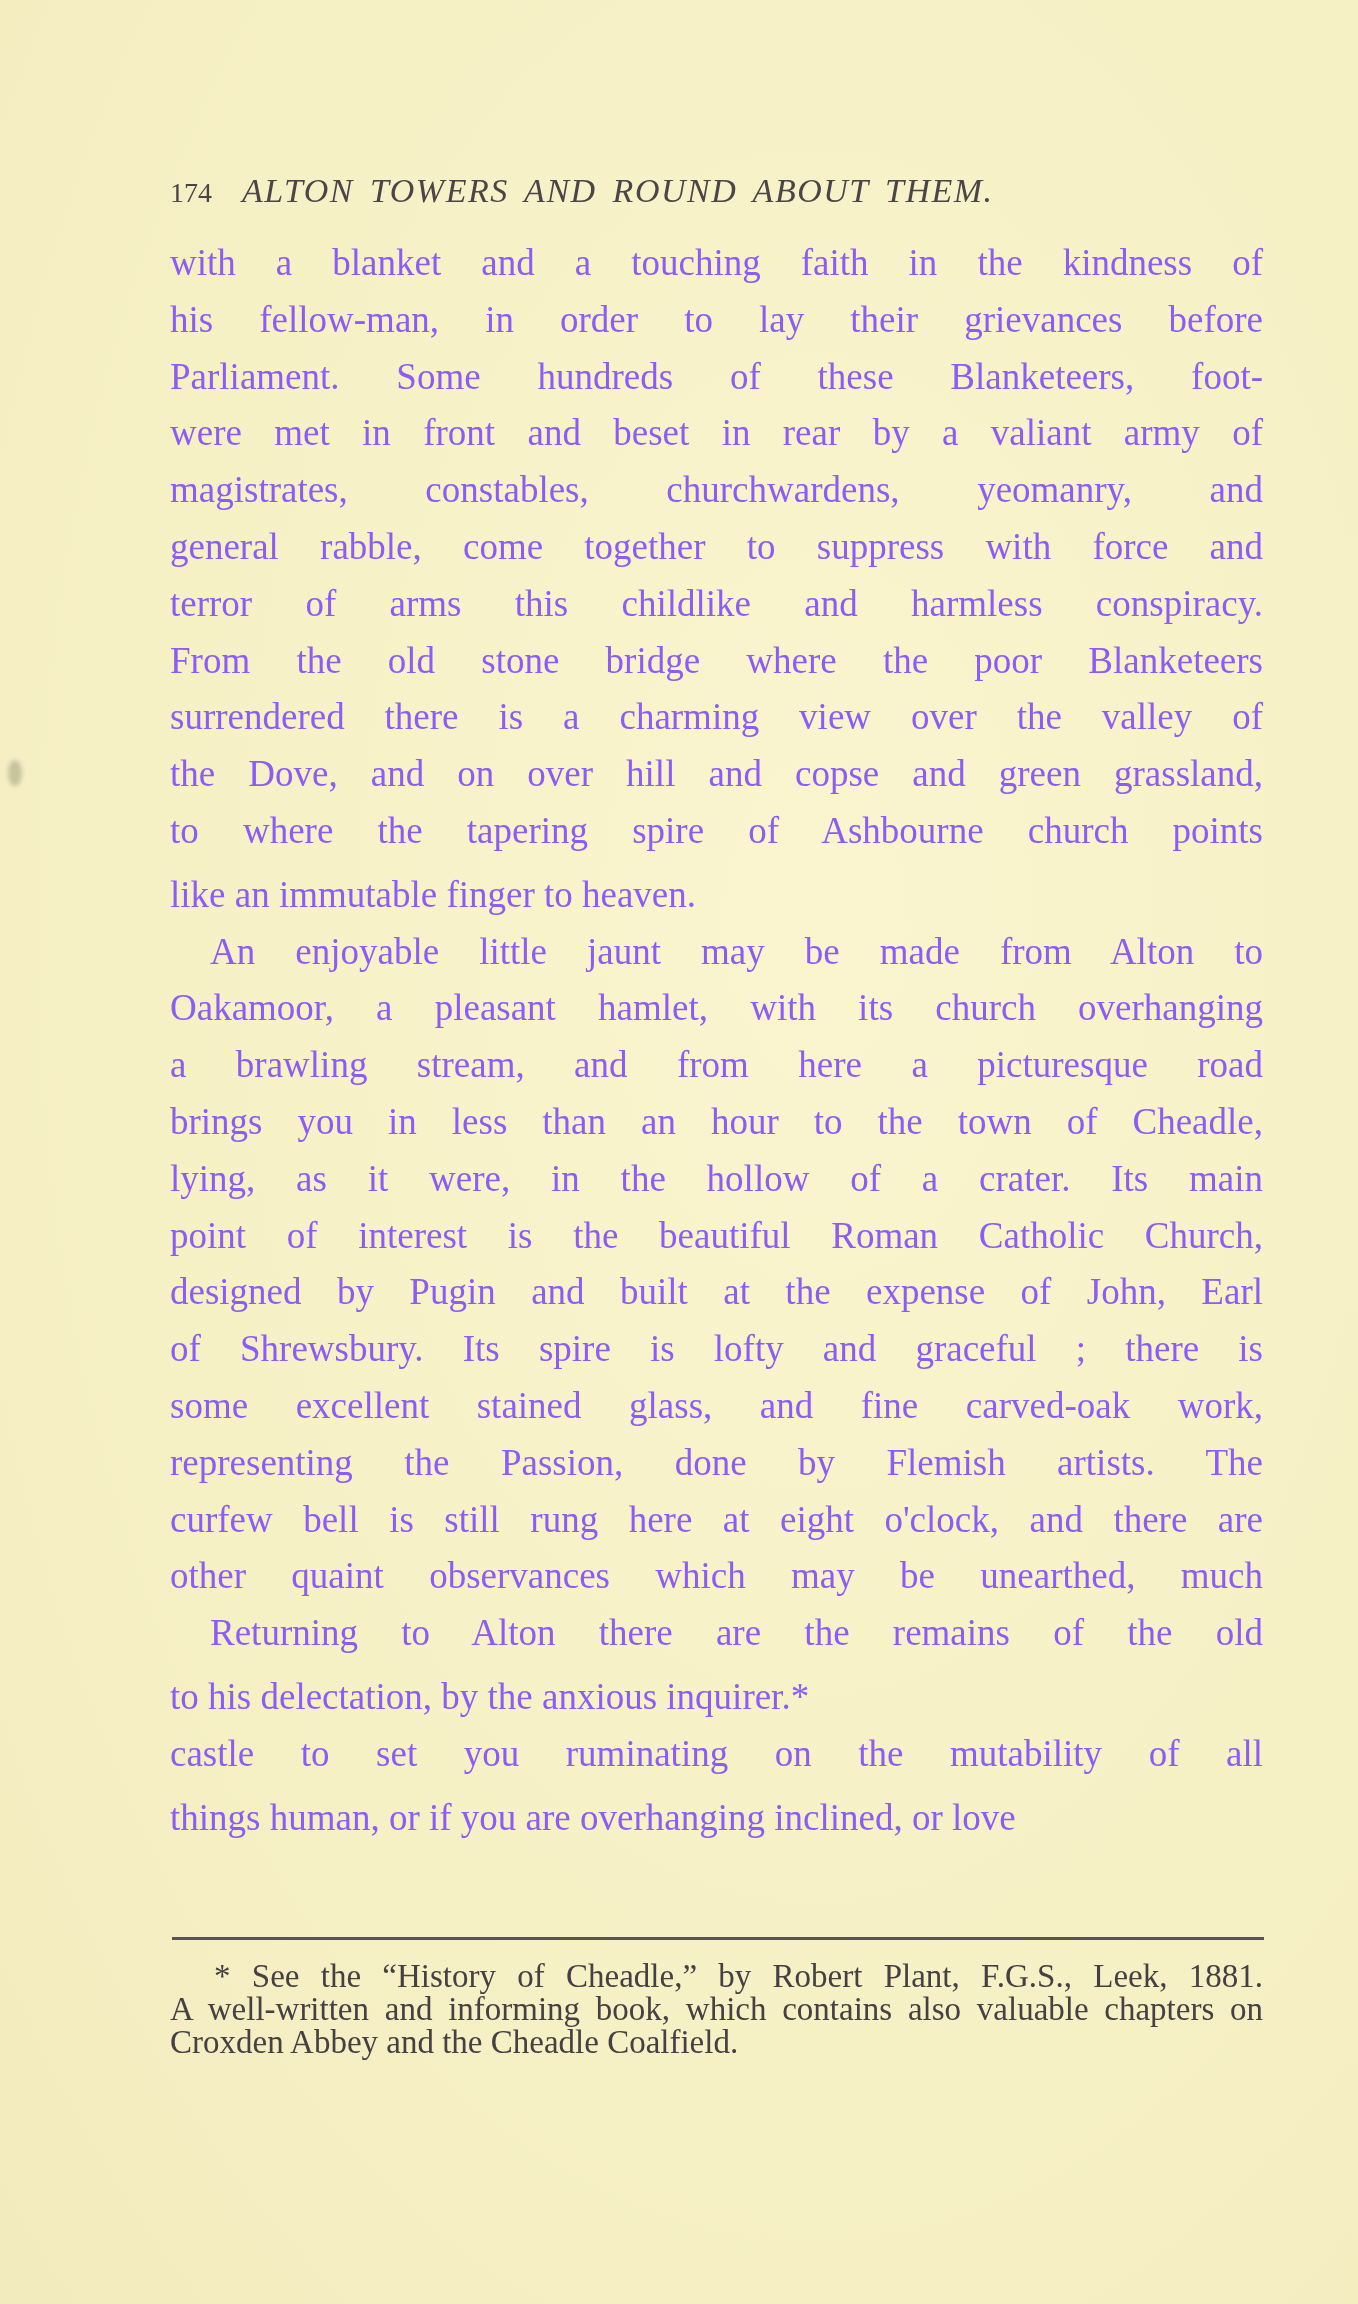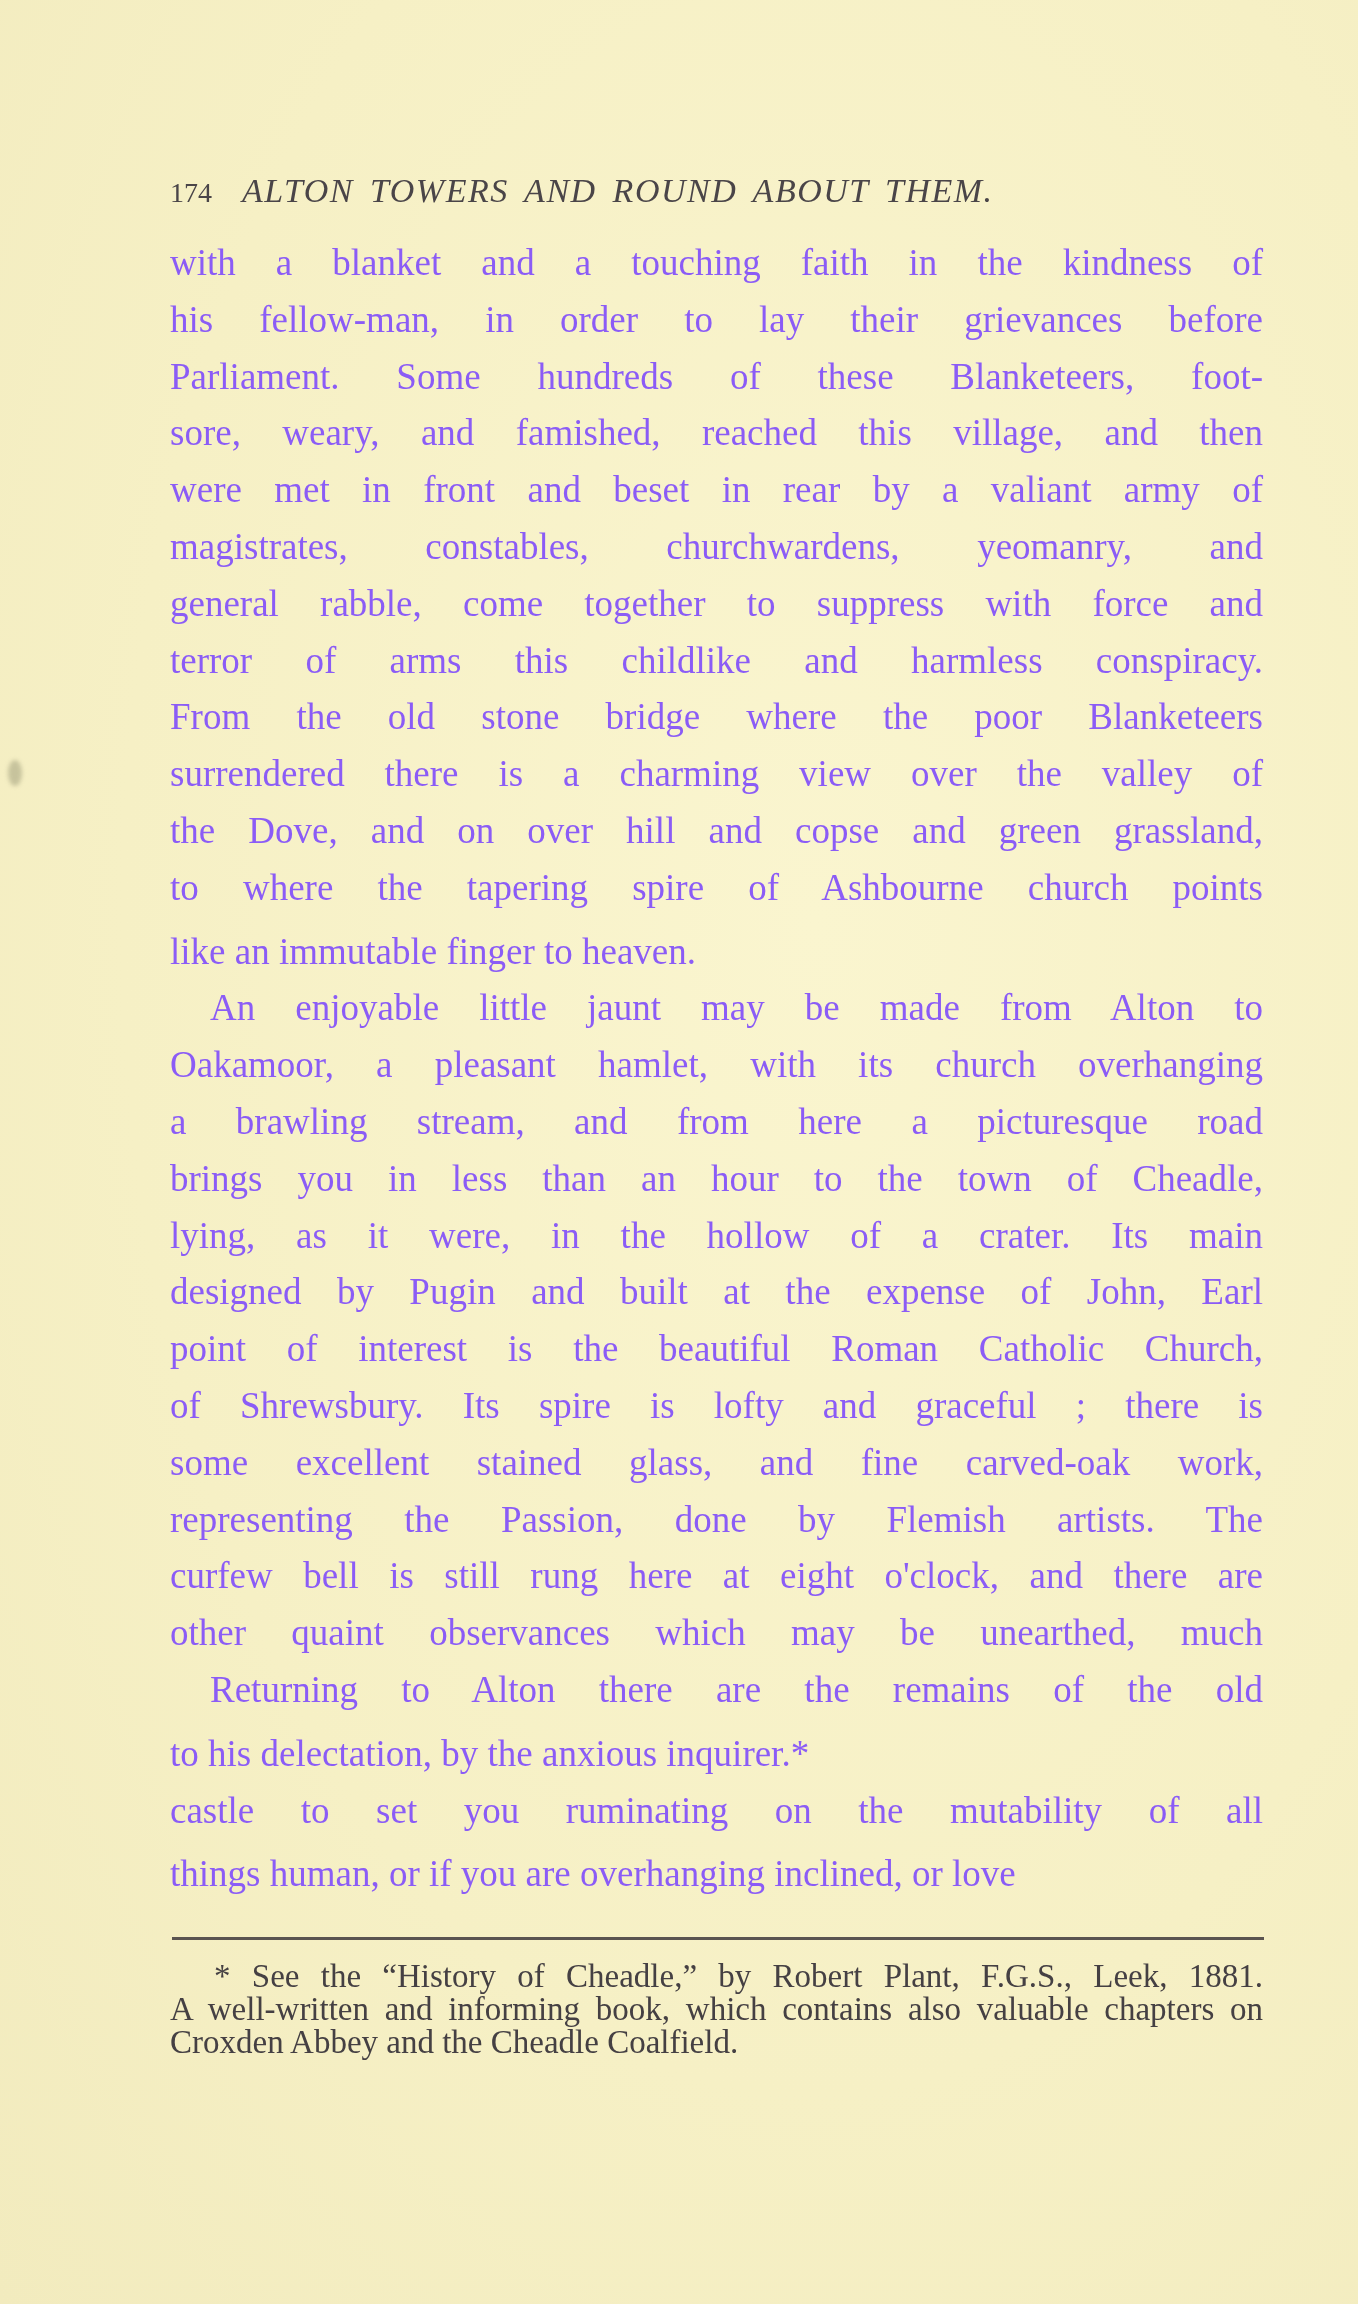--- a/index.html
+++ b/index.html
@@ -52,37 +52,36 @@
   <div class="smudge"></div>
 
   <div class="header">
     <span class="page-number">174</span><span class="running-title">ALTON TOWERS AND ROUND ABOUT THEM.</span>
   </div>
 
   <div class="body-text" id="body-text">
       <div class="line">with a blanket and a touching faith in the kindness of</div>
       <div class="line">his fellow-man, in order to lay their grievances before</div>
       <div class="line">Parliament.  Some hundreds of these Blanketeers, foot-</div>
-      <div class="line">sore, weary, and famished, reached this village, and then</div>
       <div class="line">were met in front and beset in rear by a valiant army of</div>
       <div class="line">magistrates, constables, churchwardens, yeomanry, and</div>
       <div class="line">general rabble, come together to suppress with force and</div>
       <div class="line">terror of arms this childlike and harmless conspiracy.</div>
       <div class="line">From the old stone bridge where the poor Blanketeers</div>
       <div class="line">surrendered there is a charming view over the valley of</div>
       <div class="line">the Dove, and on over hill and copse and green grassland,</div>
       <div class="line">to where the tapering spire of Ashbourne church points</div>
       <div class="line last">like an immutable finger to heaven.</div>
       <div class="line indent">An enjoyable little jaunt may be made from Alton to</div>
       <div class="line">Oakamoor, a pleasant hamlet, with its church overhanging</div>
       <div class="line">a brawling stream, and from here a picturesque road</div>
       <div class="line">brings you in less than an hour to the town of Cheadle,</div>
       <div class="line">lying, as it were, in the hollow of a crater.  Its main</div>
+      <div class="line">point of interest is the beautiful Roman Catholic Church,</div>
       <div class="line">designed by Pugin and built at the expense of John, Earl</div>
-      <div class="line">point of interest is the beautiful Roman Catholic Church,</div>
       <div class="line">of Shrewsbury.  Its spire is lofty and graceful ; there is</div>
       <div class="line">some excellent stained glass, and fine carved-oak work,</div>
       <div class="line">representing the Passion, done by Flemish artists.  The</div>
       <div class="line">curfew bell is still rung here at eight o'clock, and there are</div>
       <div class="line">other quaint observances which may be unearthed, much</div>
       <div class="line indent">Returning to Alton there are the remains of the old</div>
       <div class="line last">to his delectation, by the anxious inquirer.*</div>
       <div class="line">castle to set you ruminating on the mutability of all</div>
       <div class="line last">things human, or if you are overhanging inclined, or love</div>
     </div>

